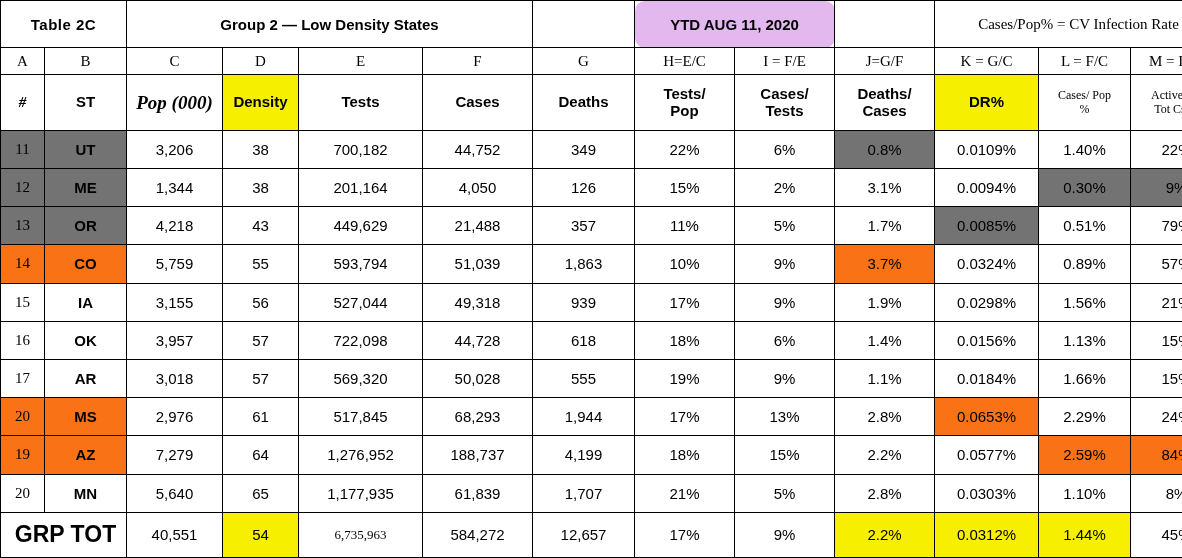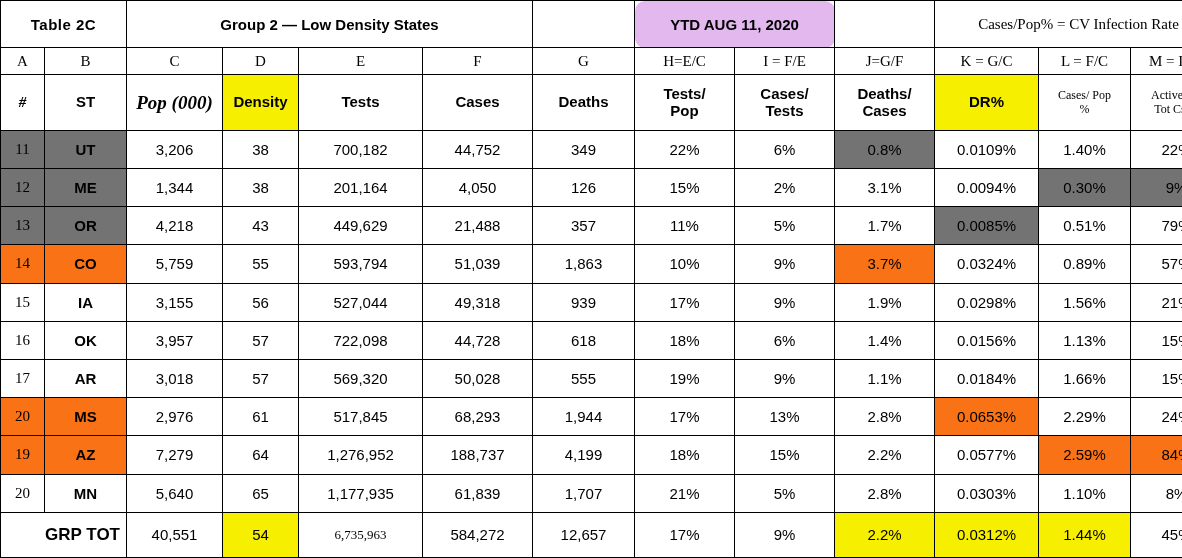--- a/index.html
+++ b/index.html
@@ -123,22 +123,22 @@
   .purple { background: #f97316; }
 
   
   .total-row td {
     height: 44px;
     font-weight: normal;
     font-size: 16px;
   }
   .total-row td.grp {
     font-weight: bold;
-    font-size: 17px;
-    text-align: right;
+    font-size: 23px;
+    text-align: center;
     padding-left: 10px;
   }
   .total-row td.smallnum {
     font-family: "Liberation Serif", serif;
     font-weight: normal;
     font-size: 13px;
   }
   .stack { display: block; }
 </style>
 </head>

